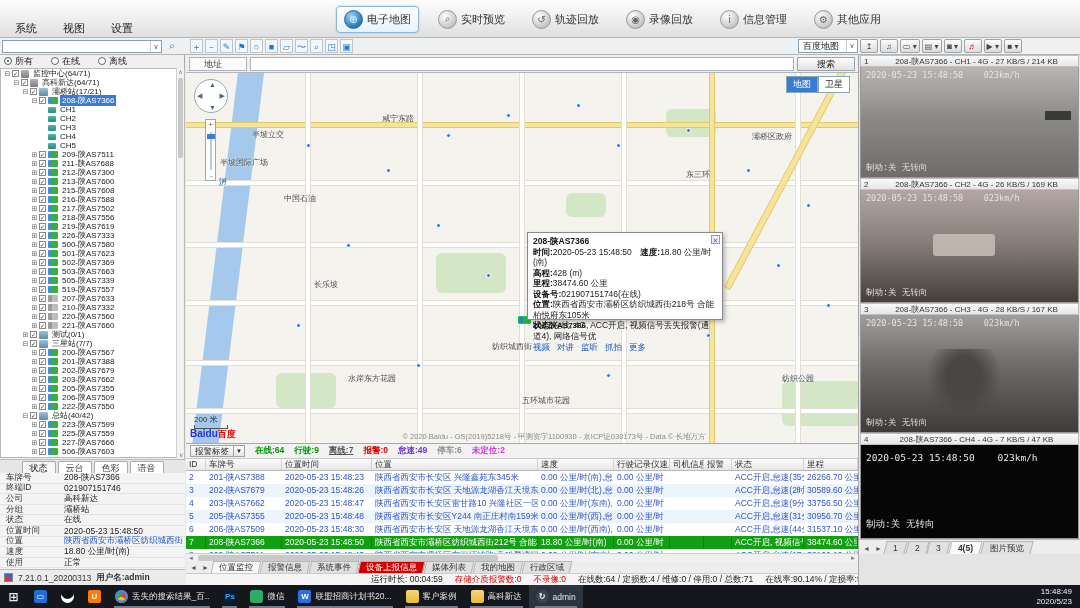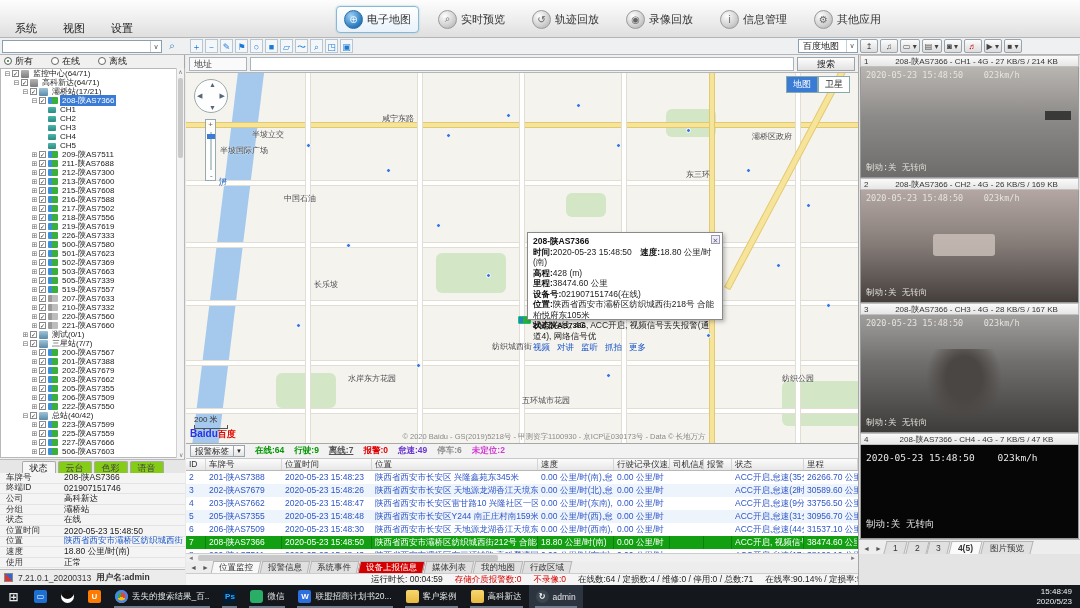--- a/index.html
+++ b/index.html
@@ -49,34 +49,34 @@
   .tico.root,.tico.co { background:linear-gradient(#b5b5b5,#7d7d7d); width:8px; height:8px; }
   .tico.st { background:linear-gradient(#9fc3d8,#5b8aa8); width:9px; height:8px; }
   .tico.on { background:linear-gradient(90deg,#3d8fd6 0 35%,#39b03c 35%); }
   .tico.off { background:linear-gradient(90deg,#9a9a9a 0 35%,#bdbdbd 35%); }
   .tico.cam { background:linear-gradient(#4db6ac,#2a8a80); width:8px; height:6px; }
   .tlabel { padding:0 2px; }
   .tlabel.sel { background:#3a7bd5; color:#fff; }
   #tree-scroll { position:absolute; right:0; top:13px; width:8px; height:390px; background:#f2f2f2; border-left:1px solid #d0d0d0; font-size:6px; color:#777; text-align:center; }
   #tree-scroll .thumb { position:absolute; left:1px; top:10px; width:5px; height:80px; background:#c9c9c9; border-radius:2px; }
   #ltabs { position:absolute; left:0; top:404px; width:185px; height:14px; display:flex; justify-content:center; gap:2px; background:#e6e6e6; border-top:1px solid #bbb; padding-top:1px; }
-  .ltab { padding:0 7px; font-size:9px; line-height:12px; background:#84cc16; border:1px solid #aaa; border-bottom:none; border-radius:2px 2px 0 0; color:#444; }
+  .ltab { padding:0 7px; font-size:9px; line-height:12px; background:#ffffff; border:1px solid #aaa; border-bottom:none; border-radius:2px 2px 0 0; color:#444; }
   .ltab.active { background:#f6f6f6; color:#111; }
   #props { position:absolute; left:0; top:418px; width:185px; height:96px; background:#f4f4f4; font-size:8.5px; }
   .prow { height:10.6px; display:flex; align-items:center; border-bottom:1px solid #e3e3e3; }
   .prow .k { width:64px; padding-left:6px; color:#333; flex:none; }
   .prow .v { flex:1; color:#222; white-space:nowrap; overflow:hidden; }
   .prow .v.link { color:#1a56c8; }
   #lver { position:absolute; left:0; top:514px; width:185px; height:16px; background:#ececec; border-top:1px solid #bbb; display:flex; align-items:center; gap:5px; padding-left:4px; font-size:8.5px; color:#333; }
   #lver .ic { width:9px; height:9px; background:linear-gradient(45deg,#d33 50%,#36c 50%); border:1px solid #888; }
 
   
   #mappanel { position:absolute; left:186px; top:55px; width:672px; height:388px; background:#f5f3ee; }
   #addrrow { position:absolute; left:0; top:0; width:672px; height:18px; background:#f0f0f0; border-bottom:1px solid #b5b5b5; display:flex; align-items:center; }
-  #addr-label { width:58px; height:14px; margin-left:3px; background:#fafafa; border:1px solid #aab4bc; font-size:9px; line-height:13px; padding-left:4px; color:#444; }
+  #addr-label { width:58px; height:14px; margin-left:3px; background:#fafafa; border:1px solid #aab4bc; font-size:9px; line-height:13px; padding-left:14px; color:#444; }
   #addr-input { flex:1; height:14px; margin:0 3px; background:#fff; border:1px solid #aab4bc; }
   #addr-search { width:58px; height:14px; margin-right:3px; background:linear-gradient(#fdfdfd,#e2e2e2); border:1px solid #9aa4ac; font-size:9px; line-height:13px; text-align:center; }
   #mapc { position:absolute; left:0; top:18px; width:672px; height:370px; overflow:hidden; background:#f5f3ee; }
   .river { position:absolute; left:28px; top:-20px; width:26px; height:430px; background:#a5c9ec; transform:rotate(7deg); }
   .park { position:absolute; background:#d3e7c6; border-radius:6px; }
   .road-h { position:absolute; left:0; width:672px; height:4px; background:#fff; box-shadow:0 0 0 1px #e2ded4; }
   .road-v { position:absolute; top:0; width:4px; height:370px; background:#fff; box-shadow:0 0 0 1px #e2ded4; }
   .art { background:#f7e49b !important; box-shadow:0 0 0 1px #e3c96e !important; }
   .road-d { position:absolute; width:5px; height:260px; background:#f7e49b; box-shadow:0 0 0 1px #e3c96e; transform:rotate(28deg); }
   .mlabel { position:absolute; font-size:8px; color:#4a4a4a; white-space:nowrap; text-shadow:0 0 2px #fff; }
@@ -593,21 +593,21 @@
       <div class="road-v" style="left:120px"></div>
       <div class="road-v" style="left:232px"></div>
       <div class="road-v" style="left:334px"></div>
       <div class="road-v" style="left:436px"></div>
       <div class="road-v art" style="left:524px"></div>
       <div class="road-v" style="left:610px"></div>
       <div class="road-d" style="left:600px;top:-30px"></div>
       <div id="map-labels">
           <span class="mlabel" style="left: 196px; top: 40px;">咸宁东路</span>
           <span class="mlabel" style="left: 66px; top: 56px;">半坡立交</span>
-          <span class="mlabel" style="left: 34px; top: 72px;">半坡国际广场</span>
+          <span class="mlabel" style="left: 34px; top: 84px;">半坡国际广场</span>
           <span class="mlabel vert" style="left: 30px; top: 98px;">浐河</span>
           <span class="mlabel" style="left: 98px; top: 120px;">中国石油</span>
           <span class="mlabel" style="left: 128px; top: 206px;">长乐坡</span>
           <span class="mlabel" style="left: 500px; top: 96px;">东三环</span>
           <span class="mlabel" style="left: 566px; top: 58px;">灞桥区政府</span>
           <span class="mlabel" style="left: 306px; top: 268px;">纺织城西街</span>
           <span class="mlabel" style="left: 162px; top: 300px;">水岸东方花园</span>
           <span class="mlabel" style="left: 336px; top: 322px;">五环城市花园</span>
           <span class="mlabel" style="left: 596px; top: 300px;">纺织公园</span>
         </div>

